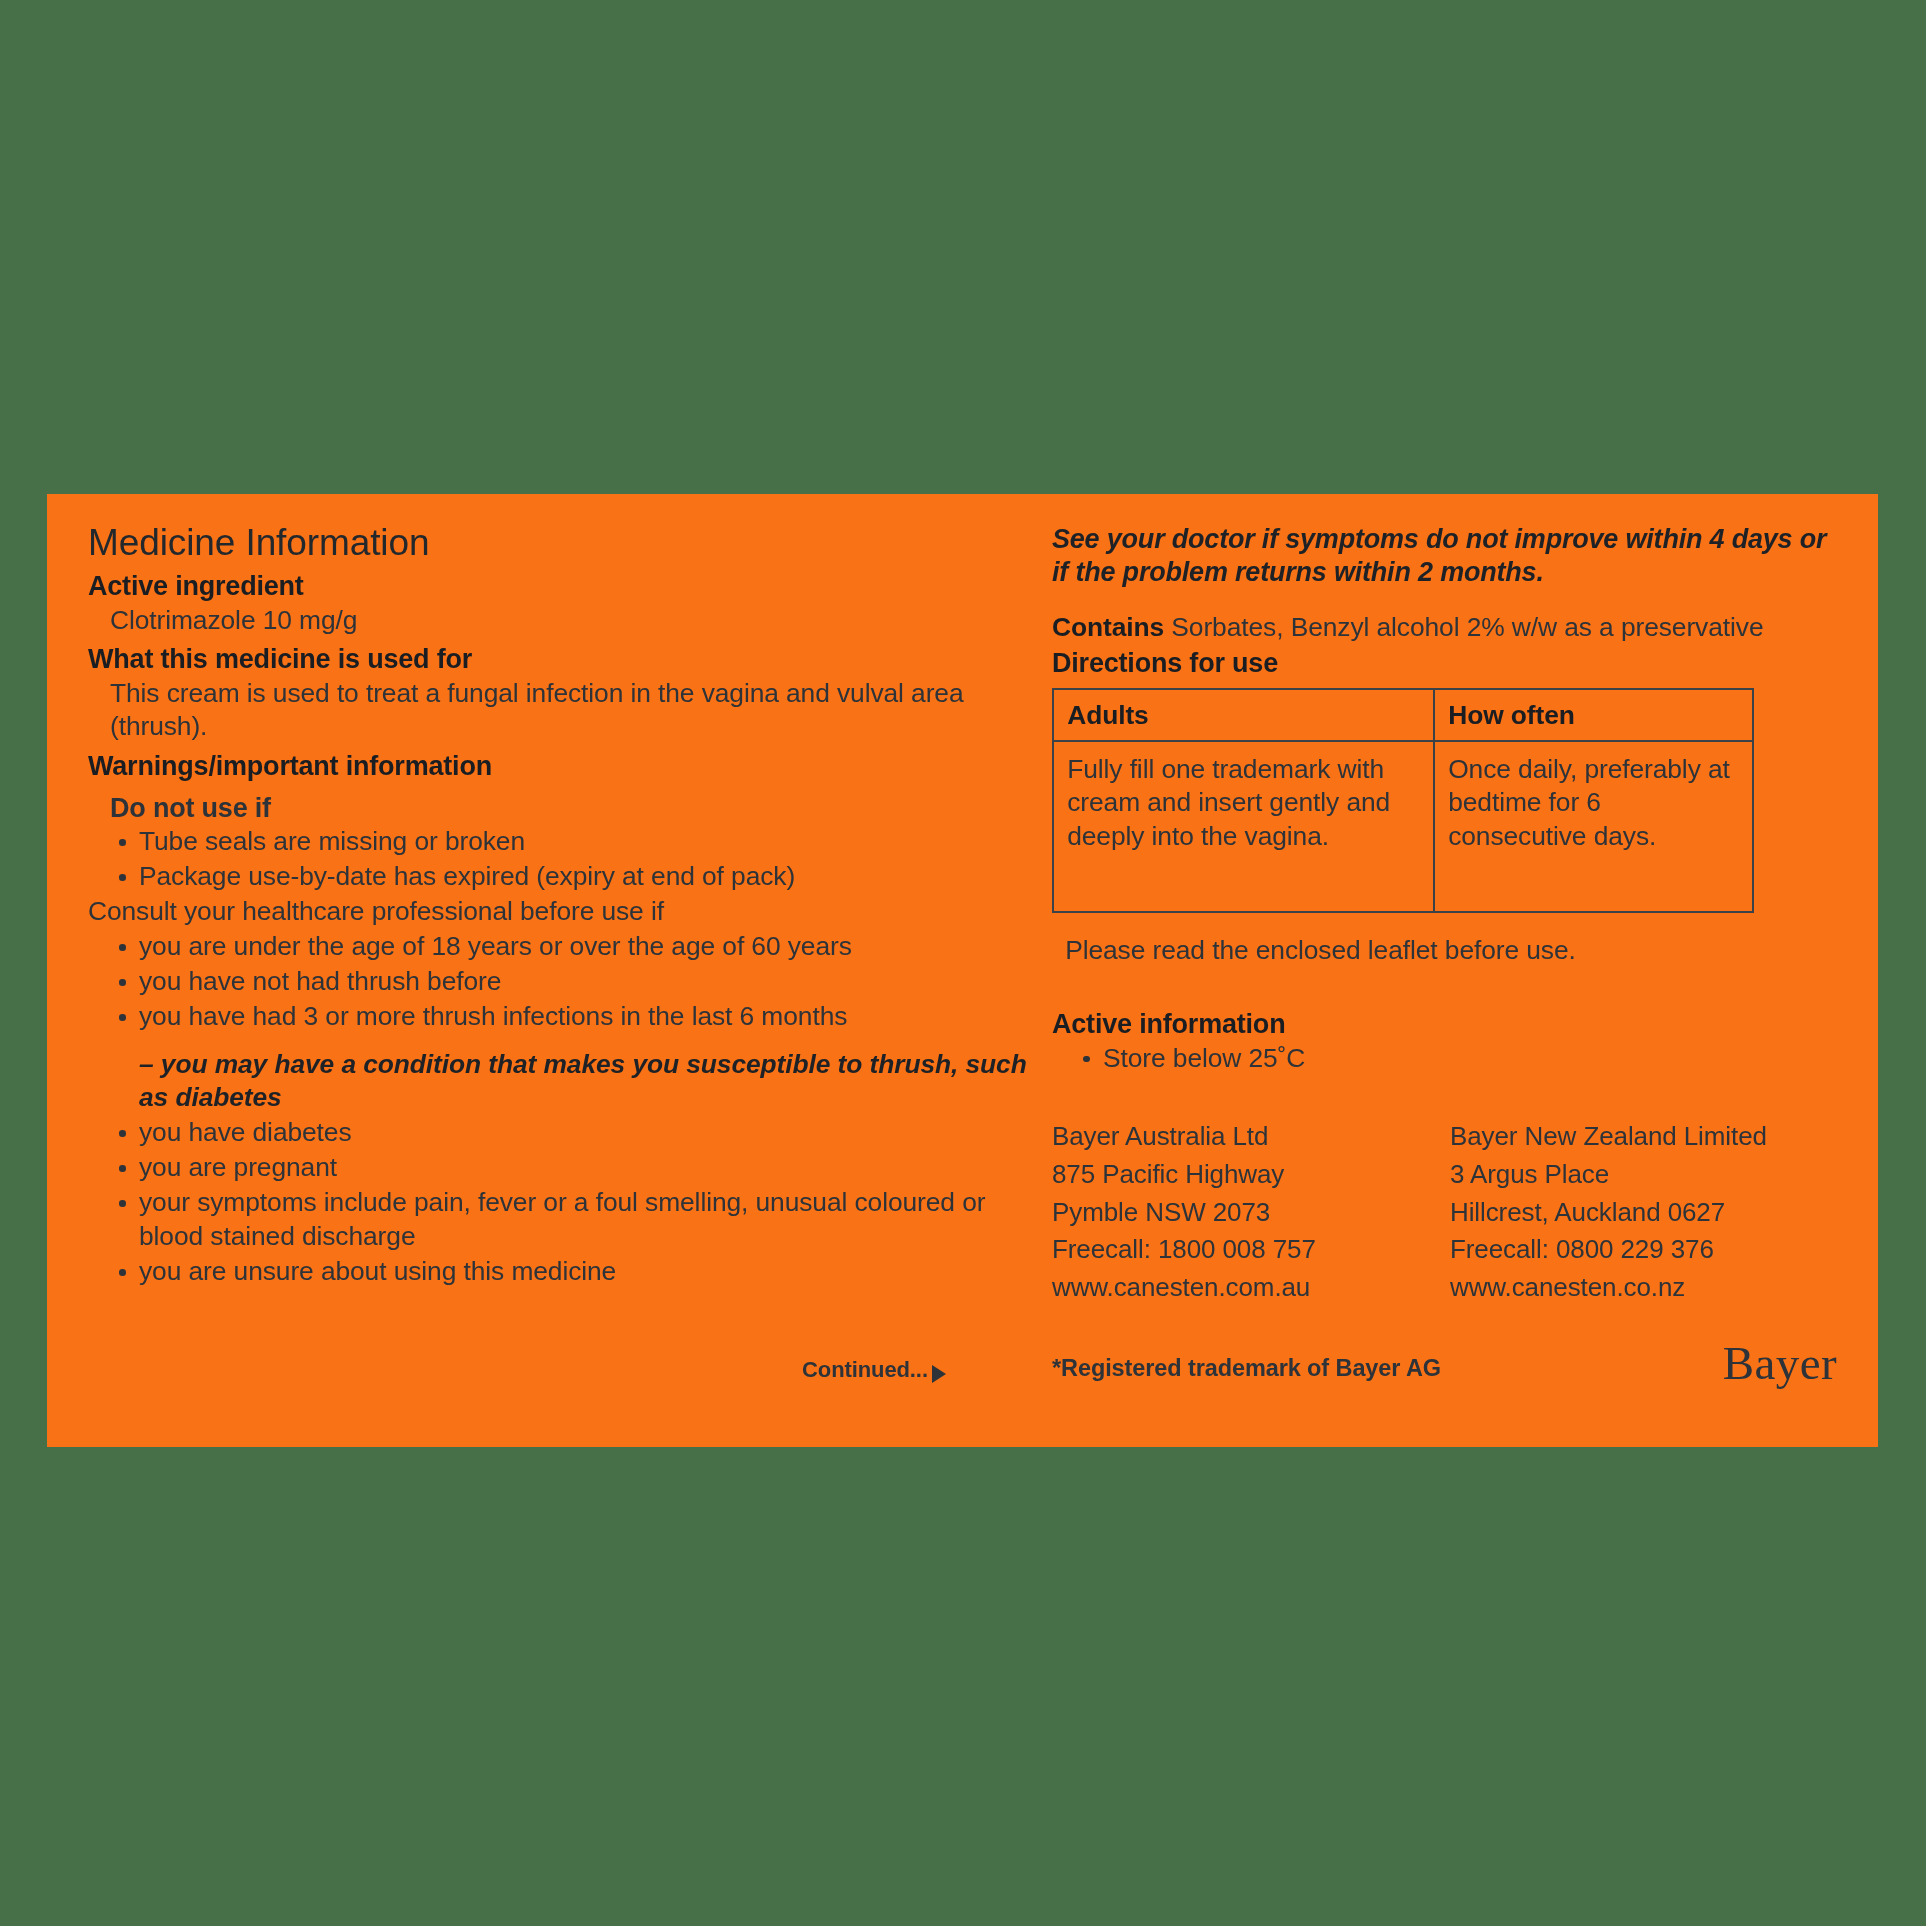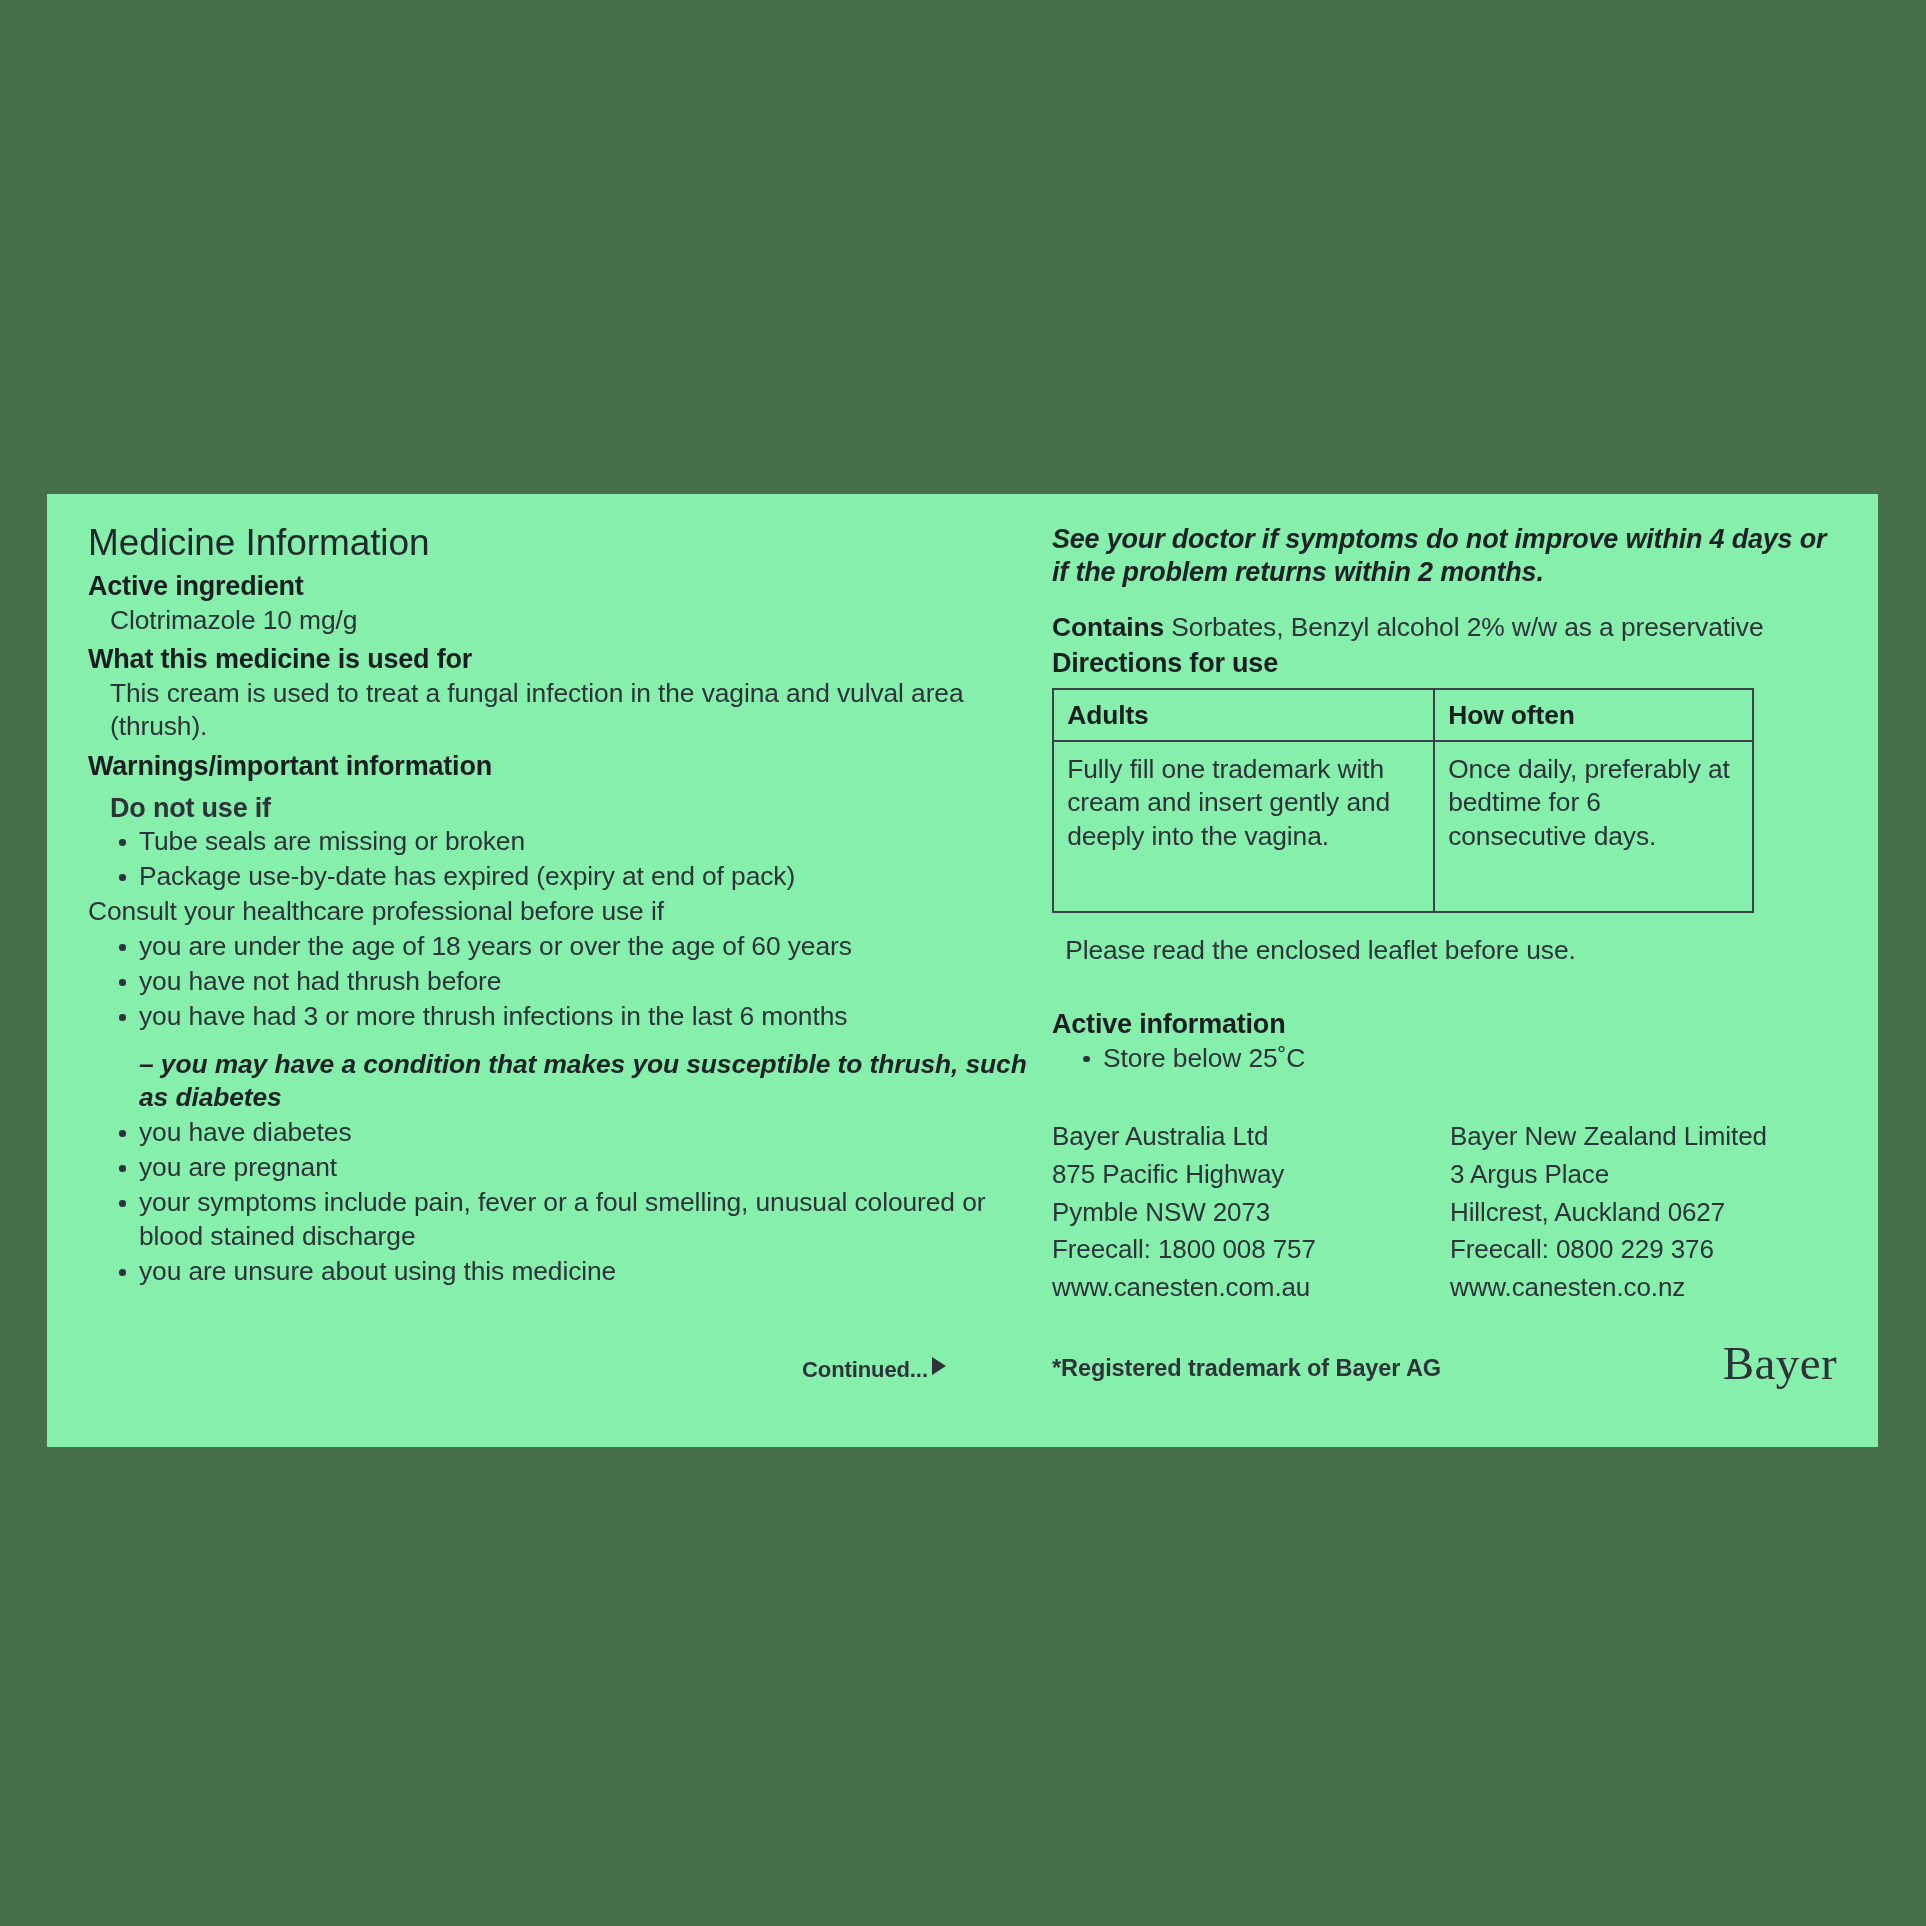--- a/index.html
+++ b/index.html
@@ -13,21 +13,21 @@
     font-family: "Liberation Sans", sans-serif;
     -webkit-font-smoothing: antialiased;
   }
 
   .panel {
     position: absolute;
     left: 47px;
     top: 494px;
     width: 1831px;
     height: 953px;
-    background: #86efac;
+    background: #f97316;
     box-sizing: border-box;
   }
 
   .col-left {
     position: absolute;
     left: 41px;
     top: 29px;
     width: 940px;
   }
   .col-right {
@@ -200,21 +200,21 @@
   }
   .continued {
     position: absolute;
     left: 755px;
     top: 17.6px;
     font-size: 22px;
     font-weight: 700;
     color: #2d3338;
     letter-spacing: -0.1px;
     display: flex;
-    align-items: flex-start;
+    align-items: flex-end;
     gap: 4px;
   }
   .tri {
     width: 0;
     height: 0;
     border-top: 9.5px solid transparent;
     border-bottom: 9.5px solid transparent;
     border-left: 14.7px solid #2d3338;
   }
   .tmark {

